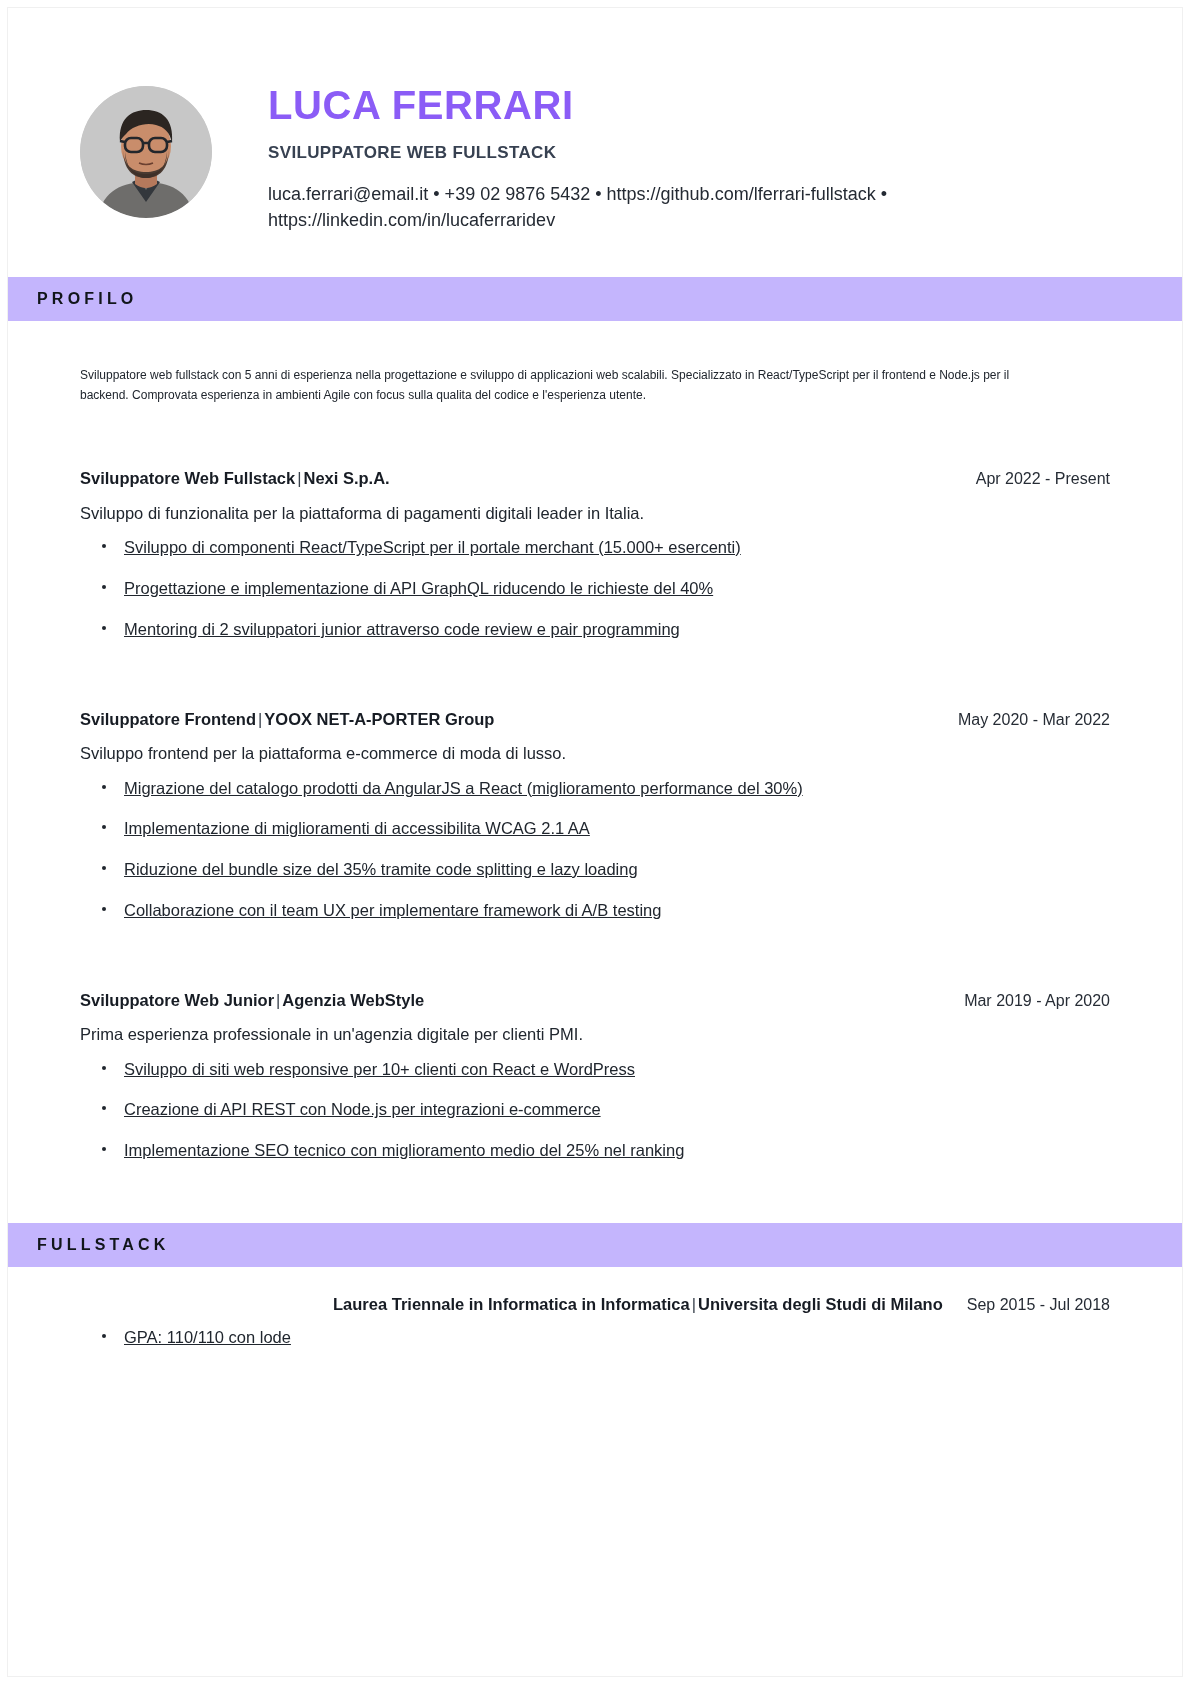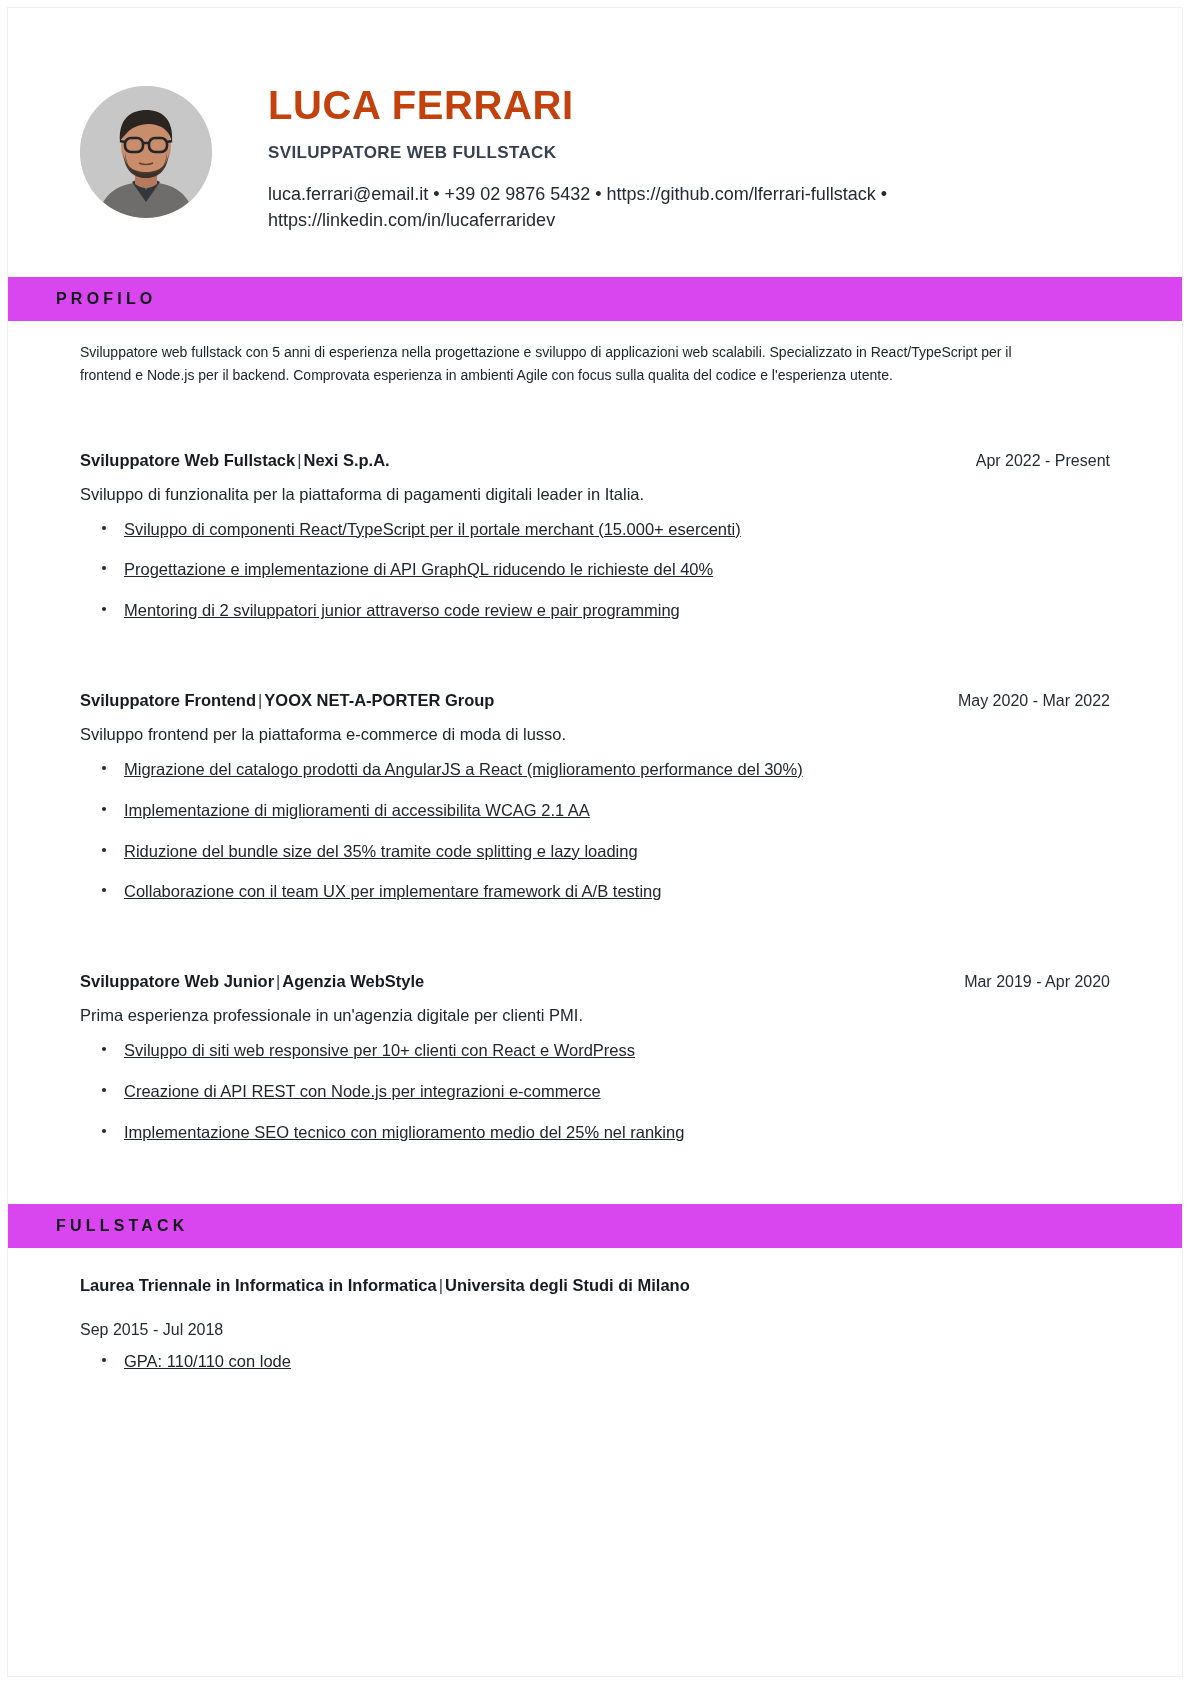--- a/index.html
+++ b/index.html
@@ -47,58 +47,58 @@
 
   .header-text {
     padding-left: 56px;
     padding-top: 4px;
     flex: 1;
   }
   .name {
     font-size: 40px;
     font-weight: bold;
     letter-spacing: 0.6px;
-    color: #c2410c;
+    color: #8b5cf6;
     line-height: 1.08;
     margin: 0 0 16px 0;
   }
   .job-title {
     font-size: 17px;
     font-weight: bold;
     letter-spacing: 0.35px;
     color: #374151;
     margin: 0 0 18px 0;
   }
   .contact {
     font-size: 18px;
     line-height: 1.45;
     color: #242a33;
     max-width: 730px;
     word-break: break-word;
   }
 
   
   .section-bar {
-    background: #d946ef;
-    padding: 13px 0 13px 48px;
+    background: #c4b5fd;
+    padding: 13px 0 13px 29px;
     font-size: 16px;
     font-weight: bold;
     letter-spacing: 4.2px;
     color: #11151a;
   }
   .section-body {
     padding: 0 72px 0 72px;
   }
 
   
   .profile-text {
-    font-size: 14px;
+    font-size: 12px;
     line-height: 1.62;
     color: #20262e;
-    padding-top: 20px;
+    padding-top: 45px;
     padding-bottom: 34px;
     max-width: 960px;
   }
 
   
   .entries { padding-top: 28px; padding-bottom: 8px; }
   .entry { margin-bottom: 30px; }
   .entry:last-child { margin-bottom: 0; }
 
   .entry-head {
@@ -152,21 +152,21 @@
     left: 22px;
     top: 9px;
     width: 4px;
     height: 4px;
     background: #20262e;
     border-radius: 50%;
   }
 
   .edu-entries { padding-top: 26px; }
   .edu-entries .entry-title { max-width: 660px; flex: none; }
-  .edu-entries .entry-head { justify-content: flex-end; flex-direction: column; }
+  .edu-entries .entry-head { justify-content: flex-end; }
 
   .spacer-exp { height: 36px; }
 </style>
 </head>
 <body>
 
 <div class="page">
 
   <div class="header">
     <div class="avatar">

